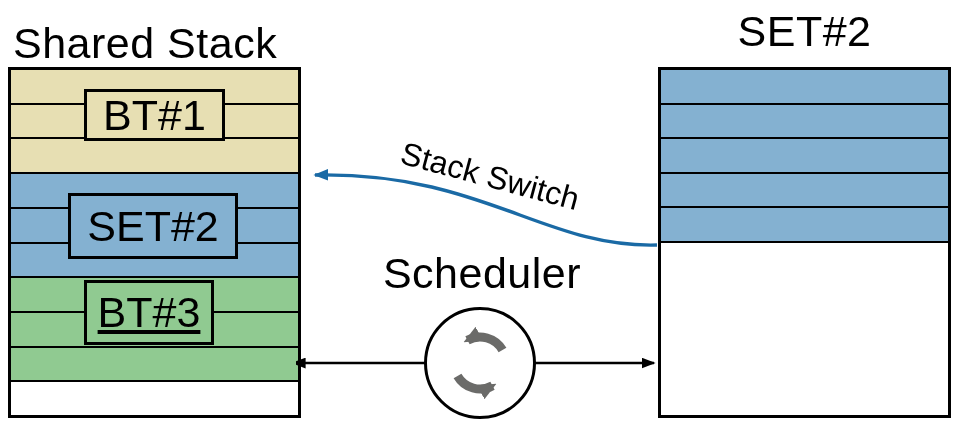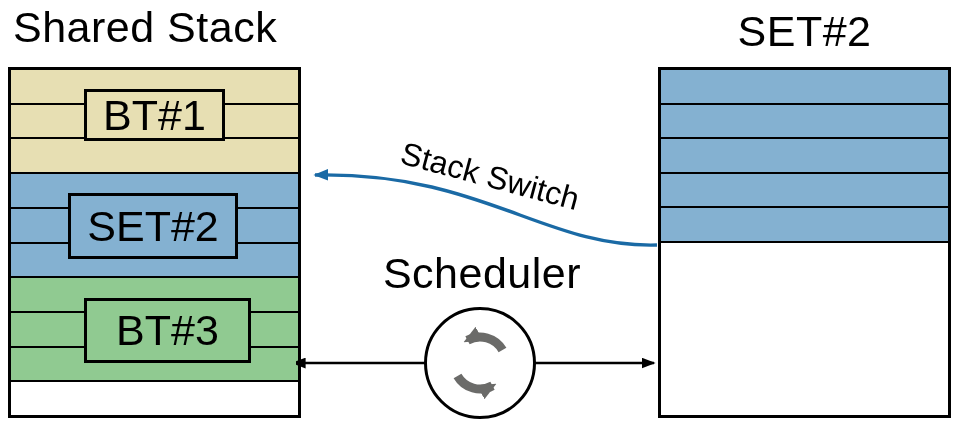--- a/index.html
+++ b/index.html
@@ -4,41 +4,41 @@
 <style>
   html,body{margin:0;padding:0;background:#fff;}
   #canvas{
     position:relative;width:955px;height:425px;background:#fff;overflow:hidden;
     font-family:"Liberation Sans","DejaVu Sans",sans-serif;color:#000;
   }
   .title{
     position:absolute;font-size:43px;line-height:1.1;letter-spacing:.5px;
     white-space:nowrap;z-index:4;
   }
-  #title-shared{left:13px;top:4px;}
+  #title-shared{left:13px;top:20px;}
   #title-set2{left:658px;top:8px;width:293px;text-align:center;}
   #scheduler-label{left:357px;top:250px;width:250px;text-align:center;font-size:43px;}
   .stack{
     position:absolute;top:67px;height:351px;width:293px;box-sizing:border-box;
     border:3px solid var(--line);display:flex;flex-direction:column;background:#fff;z-index:1;
   }
   #shared-stack{left:8px;}
   #set2-stack{left:658px;}
   #shared-stack .row{flex:1 1 0;border-bottom:2px solid var(--line);}
   #shared-stack .row:last-child{border-bottom:none;}
   #set2-stack .rrow{flex:0 0 32.6px;border-bottom:2px solid var(--line);}
   #set2-stack .rfree{flex:1 1 auto;}
   .seg-label{
     position:absolute;box-sizing:border-box;border:3px solid var(--line);
     display:flex;align-items:center;justify-content:center;
     font-size:43px;z-index:2;white-space:nowrap;
   }
   #label-bt1{left:84px;top:89px;width:141px;height:52px;background:var(--tan);}
   #label-set2{left:68px;top:193px;width:170px;height:66px;background:var(--blue);}
-  #label-bt3{left:84px;top:298px;width:167px;height:65px;background:var(--green);}
+  #label-bt3{left:84px;top:280px;width:130px;height:65px;background:var(--green);text-decoration:underline;}
   #scheduler-circle{
     position:absolute;left:424px;top:307px;width:112px;height:112px;box-sizing:border-box;
     border:3px solid var(--line);border-radius:50%;background:#fff;z-index:3;
     display:flex;align-items:center;justify-content:center;
   }
   #exchange-arrow{position:absolute;left:296px;top:350px;z-index:2;}
   #stack-switch-arrow{position:absolute;left:293px;top:158px;z-index:1;}
   #stack-switch-label{
     position:absolute;left:385px;top:158px;width:210px;text-align:center;
     font-size:32px;transform:rotate(15deg);z-index:4;white-space:nowrap;

